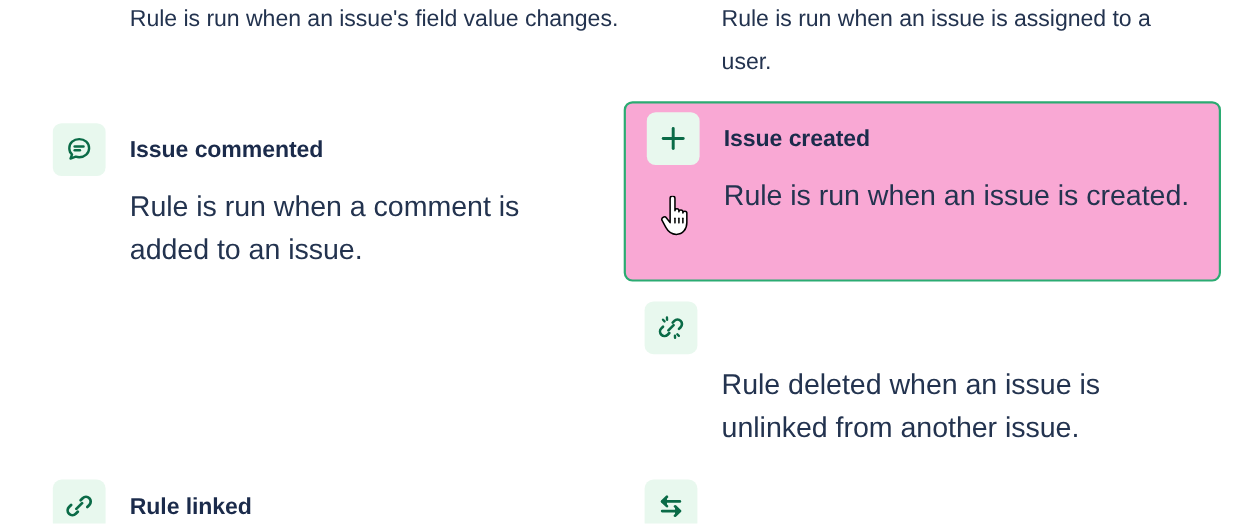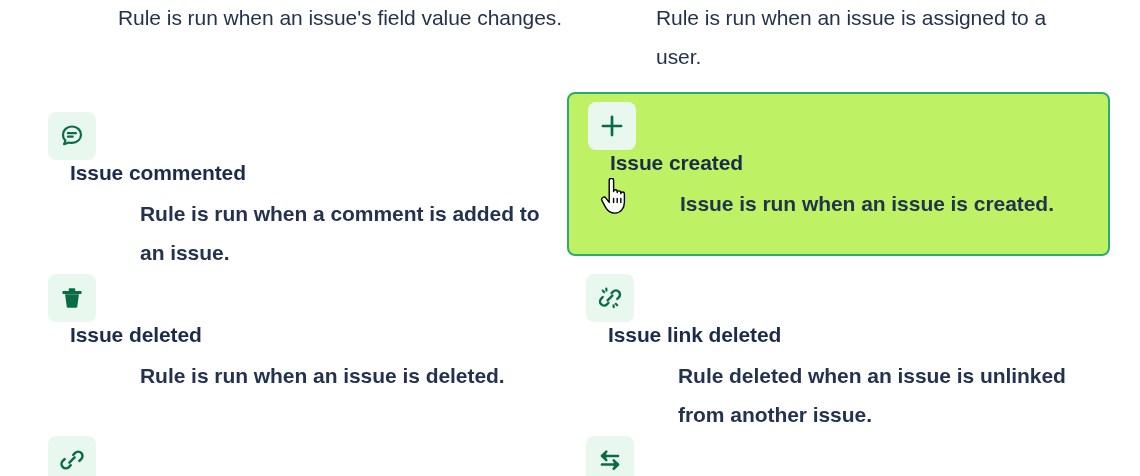--- a/index.html
+++ b/index.html
@@ -40,21 +40,20 @@
     position: absolute;
     left: 48px;
     width: 500px;
     box-sizing: border-box;
   }
   .col-right .entry { left: 16px; }
 
   .entry-head {
     display: flex;
     align-items: flex-start;
-    flex-direction: column;
   }
 
   .icon-box {
     width: 48px;
     height: 48px;
     min-width: 48px;
     border-radius: 8px;
     background: #e8f8ee;
     display: flex;
     align-items: center;
@@ -67,25 +66,25 @@
     font-size: 21px;
     line-height: 26px;
     font-weight: bold;
     letter-spacing: -0.1px;
     color: #1b2b4b;
     margin-left: 22px;
     white-space: nowrap;
   }
 
   .entry-desc {
-    margin-left: 92px;
+    margin-left: 70px;
     margin-top: 8px;
-    font-size: 21px;
+    font-size: 26px;
     line-height: 39px;
-    font-weight: bold;
+    font-weight: normal;
     color: #23334f;
     letter-spacing: -0.05px;
   }
 
   
   .desc-frag {
     position: absolute;
     left: 118px;
     width: 460px;
     font-size: 21px;
@@ -98,21 +97,21 @@
   
   .card-highlight {
     position: absolute;
     left: 567px;
     top: 92px;
     width: 543px;
     height: 164px;
     box-sizing: border-box;
     border: 2px solid #2bab72;
     border-radius: 8px;
-    background: #bef264;
+    background: #f9a8d4;
   }
   .card-highlight .entry {
     left: 19px;
     top: 20px;
     width: 500px;
   }
   .card-highlight .icon-box { background: #e8f8ee; }
 
   
   .cursor {
@@ -140,33 +139,20 @@
             <path d="M12 3.2c4.7 0 8.3 3.3 8.3 7.6 0 4.3-3.6 7.6-8.3 7.6-1 0-2-.15-2.9-.43l-4.4 1.6 1.3-3.6C4.3 14.7 3.7 12.9 3.7 10.8c0-4.3 3.6-7.6 8.3-7.6z"></path>
             <path d="M8.2 9.4h7.4" stroke-width="2.1"></path>
             <path d="M8.2 12.6h4.4" stroke-width="2.1"></path>
           </svg>
         </span>
         <span class="entry-title">Issue commented</span>
       </div>
       <div class="entry-desc">Rule is run when a comment is added to an issue.</div>
     </div>
 
-    <div class="entry" style="top:286px;">
-      <div class="entry-head">
-        <span class="icon-box">
-          <svg width="26" height="26" viewBox="0 0 24 24">
-            <rect x="3.2" y="5.6" width="17.6" height="2.6" rx="0.6" fill="#0a6b47"></rect>
-            <rect x="9" y="3.1" width="6" height="2.6" rx="0.8" fill="#0a6b47"></rect>
-            <path d="M5.6 8.6h12.8l-1.5 11.3a1.3 1.3 0 0 1-1.3 1.1H8.4a1.3 1.3 0 0 1-1.3-1.1L5.6 8.6z" fill="#0a6b47"></path>
-          </svg>
-        </span>
-        <span class="entry-title">Issue deleted</span>
-      </div>
-      <div class="entry-desc">Rule is run when an issue is deleted.</div>
-    </div>
 
     <div class="entry" style="top:448px;">
       <div class="entry-head">
         <span class="icon-box">
           <svg width="26" height="26" viewBox="0 0 24 24" fill="none" stroke="#0a6b47" stroke-width="2.3" stroke-linecap="round">
             <path d="M9.6 14.4 14.4 9.6"></path>
             <path d="M13.2 7.2l1.7-1.7a3.9 3.9 0 0 1 5.6 5.6l-1.7 1.7"></path>
             <path d="M10.8 16.8l-1.7 1.7a3.9 3.9 0 0 1-5.6-5.6l1.7-1.7"></path>
           </svg>
         </span>
@@ -186,21 +172,20 @@
           <svg width="26" height="26" viewBox="0 0 24 24" fill="none" stroke="#0a6b47" stroke-width="2.2" stroke-linecap="round">
             <path d="M9.8 14.2 14.2 9.8"></path>
             <path d="M13.4 7.6l1.4-1.4a3.7 3.7 0 0 1 5.3 5.3l-1.4 1.4"></path>
             <path d="M10.6 16.4l-1.4 1.4a3.7 3.7 0 0 1-5.3-5.3l1.4-1.4"></path>
             <path d="M5.3 5.2l1.3 1.4" stroke-width="2"></path>
             <path d="M8.6 3.4l.1 1.8" stroke-width="2"></path>
             <path d="M18.6 18.7l-1.3-1.3" stroke-width="2"></path>
             <path d="M15.4 20.5l-.1-1.8" stroke-width="2"></path>
           </svg>
         </span>
-        <span class="entry-title">Issue link deleted</span>
       </div>
       <div class="entry-desc">Rule deleted when an issue is unlinked from another issue.</div>
     </div>
 
     <div class="entry" style="top:448px;">
       <div class="entry-head">
         <span class="icon-box">
           <svg width="26" height="26" viewBox="0 0 24 24" fill="none" stroke="#0a6b47" stroke-width="2.3" stroke-linecap="round" stroke-linejoin="round">
             <path d="M19.4 8.2H4.9"></path>
             <path d="M8.6 4.3 4.5 8.2l4.1 3.9" fill="#0a6b47" stroke="#0a6b47"></path>
@@ -217,21 +202,21 @@
     <div class="entry">
       <div class="entry-head">
         <span class="icon-box">
           <svg width="28" height="28" viewBox="0 0 24 24" fill="none" stroke="#0a6b47" stroke-width="2.3" stroke-linecap="round">
             <path d="M12 4.2v15.6"></path>
             <path d="M4.2 12h15.6"></path>
           </svg>
         </span>
         <span class="entry-title">Issue created</span>
       </div>
-      <div class="entry-desc">Issue is run when an issue is created.</div>
+      <div class="entry-desc">Rule is run when an issue is created.</div>
     </div>
   </div>
 
   <div class="cursor">
     <svg width="30" height="38" viewBox="0 0 30 38">
       <path d="M9.2 2.4c0-1.2 1-2.2 2.2-2.2s2.2 1 2.2 2.2v11.1c0-.9.8-1.7 1.8-1.7s1.8.8 1.8 1.7v1.1c0-.9.8-1.7 1.8-1.7s1.8.8 1.8 1.7v1.1c0-.9.8-1.7 1.8-1.7s1.8.8 1.8 1.7v8.5c0 5.9-3.6 10.9-9.5 10.9-5.1 0-7.6-2.6-9.6-6.3L2 22.6c-.6-1.1-.2-2.5.9-3.1 1-.6 2.3-.3 3 .6l3.3 4.3V2.4z" fill="#ffffff" stroke="#000000" stroke-width="1.4" stroke-linejoin="round"></path>
       <g stroke="#000000" stroke-width="1.4" stroke-linecap="round">
         <path d="M13.6 20.4v4.2"></path>
         <path d="M17.2 20.4v4.2"></path>
         <path d="M20.8 20.4v4.2"></path>

